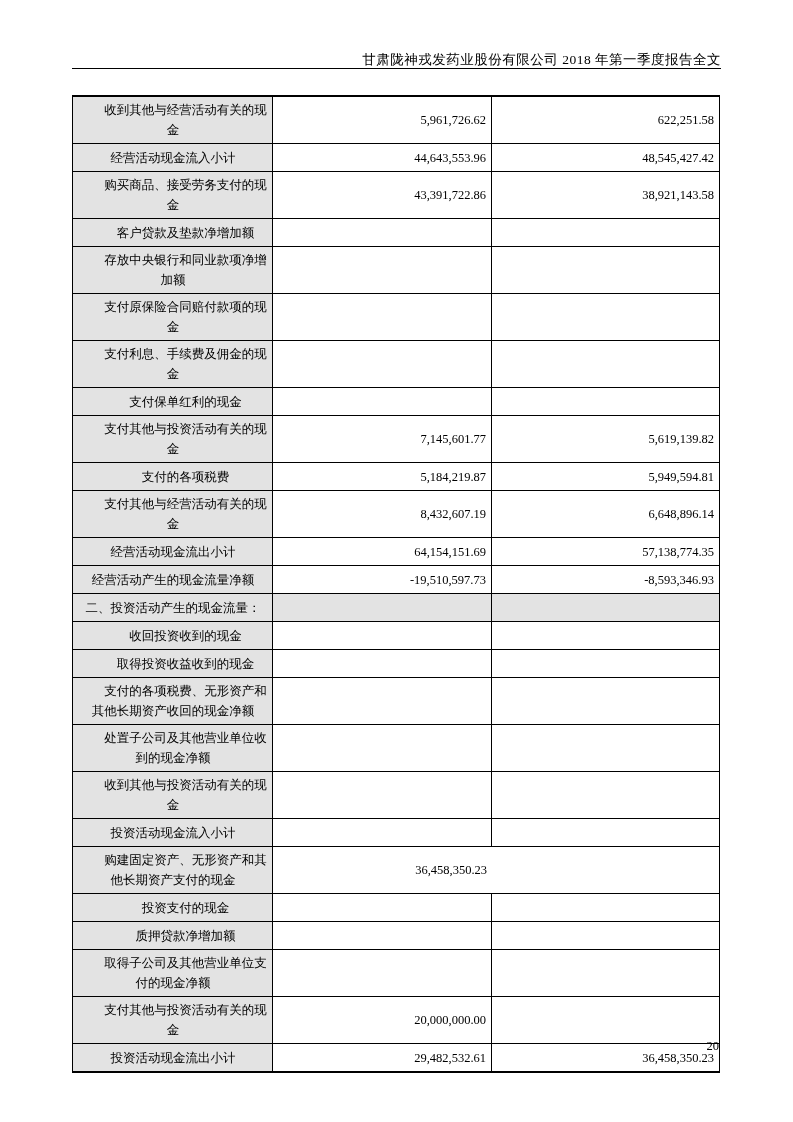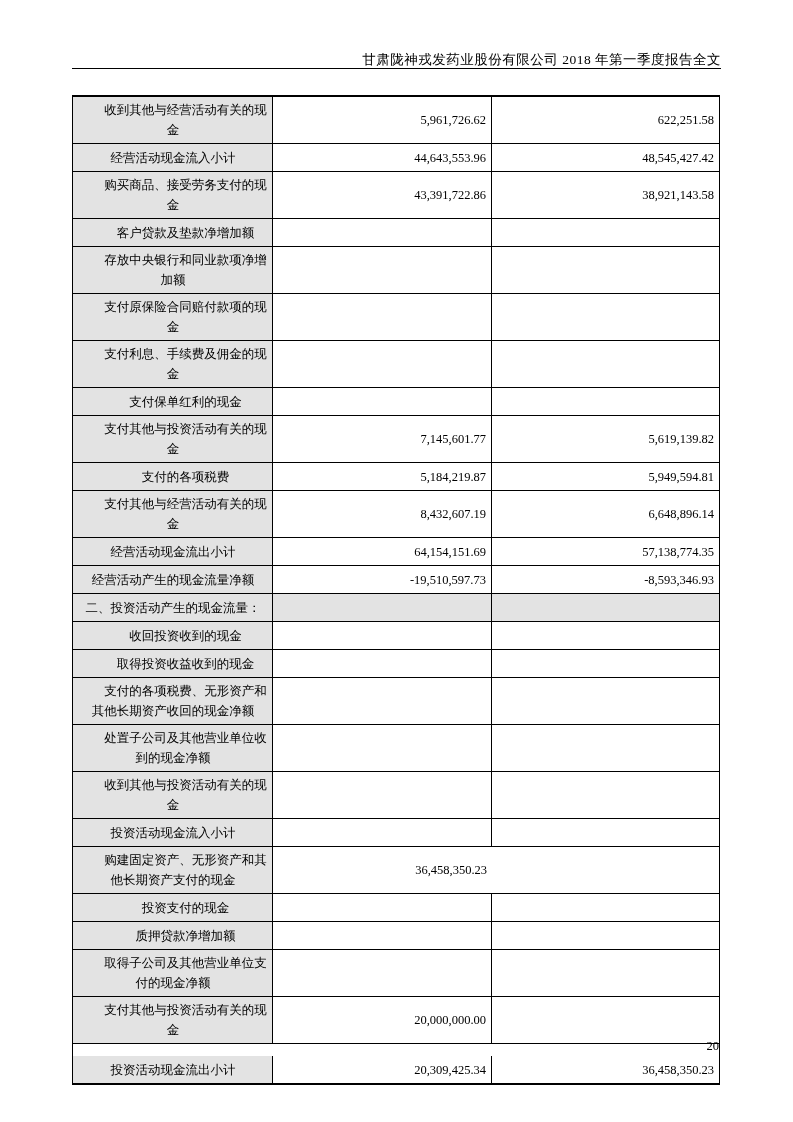--- a/index.html
+++ b/index.html
@@ -34,21 +34,21 @@
     border-top: 2px solid #000000;
     border-bottom: 2px solid #000000;
     border-left: 1px solid #000000;
     border-right: 1px solid #000000;
   }
   .row {
     display: grid;
     grid-template-columns: 200px 219px 227px;
     border-bottom: 1px solid #000000;
   }
-  .row:last-child { border-bottom: none; margin-top: 12px; }
+  .row:last-child { border-bottom: none; }
   .cell {
     min-height: 27px;
     border-right: 1px solid #000000;
     font-size: 12.5px;
     line-height: 20px;
   }
   .cell:last-child { border-right: none; }
   .cell.label {
     background: #e3e3e3;
     display: flex;
@@ -278,19 +278,19 @@
       <span class="label-text">支付其他与投资活动有关的现金</span>
     </div>
     <div class="cell num">20,000,000.00</div>
     <div class="cell num"></div>
   </div>
 
   <div class="row">
     <div class="cell label">
       <span class="label-text">投资活动现金流出小计</span>
     </div>
-    <div class="cell num">20,309,425.34</div>
+    <div class="cell num">29,482,532.61</div>
     <div class="cell num">36,458,350.23</div>
   </div>
 </div>
 
   <div class="pagenum">20</div>
 </div>
 
 </body></html>

